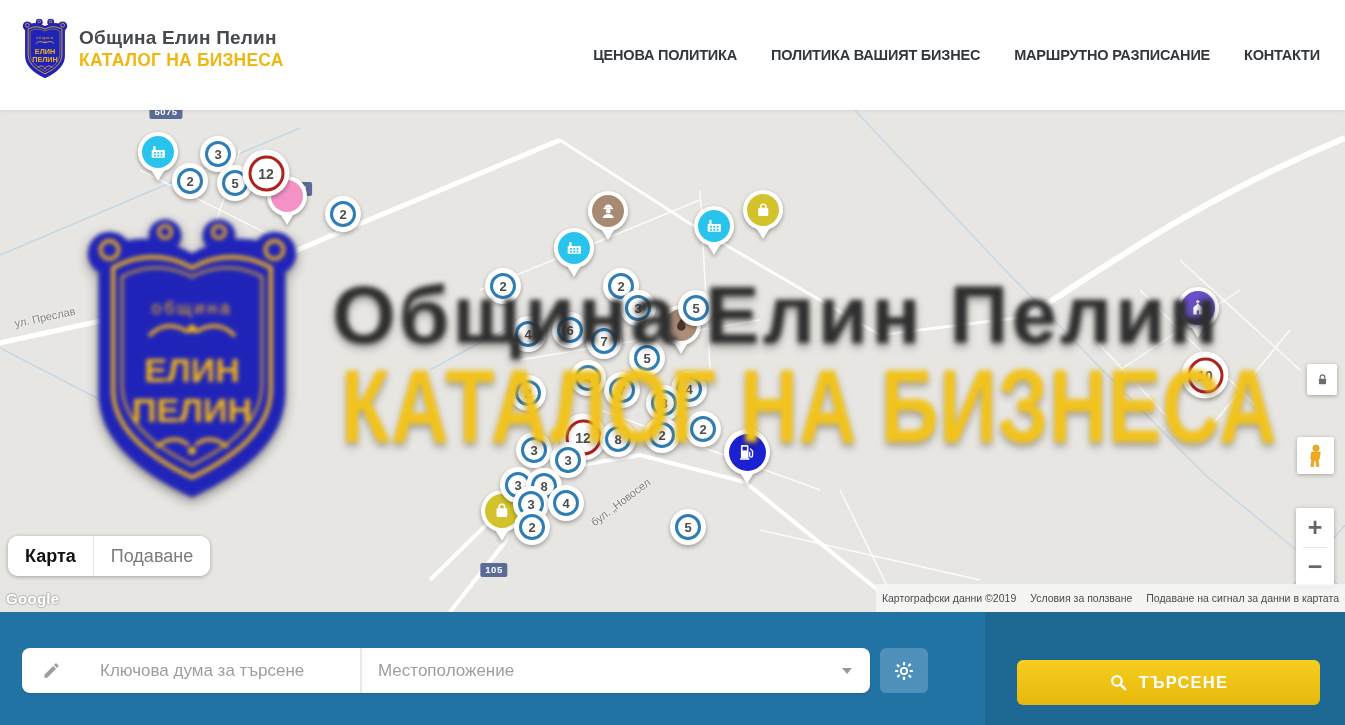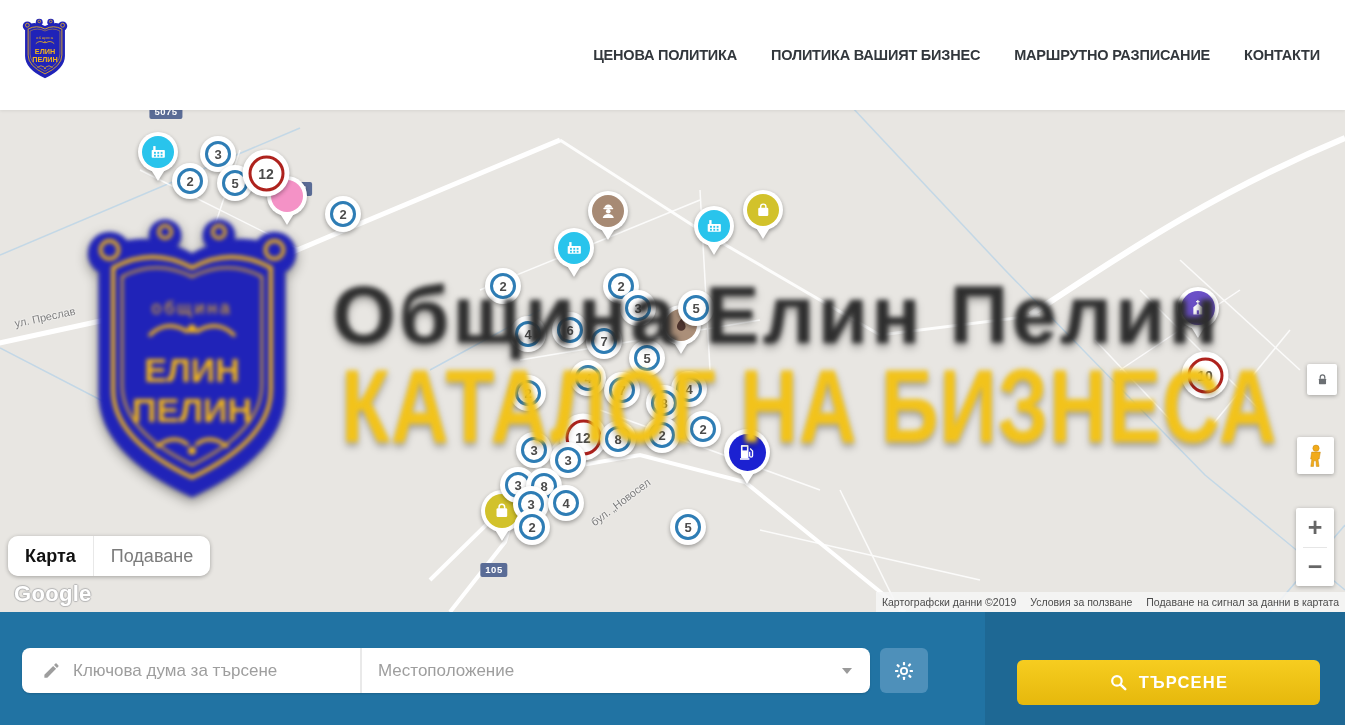--- a/index.html
+++ b/index.html
@@ -58,36 +58,36 @@
          display:flex; align-items:center; justify-content:center; cursor:pointer; }
   .lock-btn { left:1307px; top:254px; width:30px; height:31px; }
   .lock-btn svg { width:17px; height:17px; }
   .pegman-btn { left:1297px; top:327px; width:37px; height:37px; }
   .pegman-btn svg { width:26px; height:26px; }
   .zoom-ctl { left:1296px; top:398px; width:38px; height:78px; flex-direction:column; }
   .zoom-btn { width:38px; height:39px; display:flex; align-items:center; justify-content:center;
               font-size:25px; font-weight:bold; color:#666; cursor:pointer; }
   .zoom-divider { width:24px; height:1px; background:#e6e6e6; }
 
-  .google-logo { position:absolute; left:14px; bottom:5px; z-index:6; font-size:22px; font-weight:bold;
+  .google-logo { position:absolute; left:6px; bottom:5px; z-index:6; font-size:15px; font-weight:bold;
                  color:#fff; letter-spacing:.3px;
                  text-shadow:-1px 0 1px #b7b7b7, 1px 0 1px #b7b7b7, 0 -1px 1px #b7b7b7, 0 1px 1px #b7b7b7; }
-  .attrib { position:absolute; right:0; bottom:0; z-index:7; height:20px; display:flex; align-items:center;
+  .attrib { position:absolute; right:0; bottom:0; z-index:7; height:28px; display:flex; align-items:center;
             background:rgba(246,246,246,.85); font-size:10.5px; color:#4b4b4b; padding:0 6px; gap:14px; }
   .attrib span, .attrib a { white-space:nowrap; color:#4b4b4b; text-decoration:none; }
 
   
   .searchbar { position:absolute; top:612px; left:0; width:1345px; height:113px; background:#2173a3; }
   .searchbar-right { position:absolute; right:0; top:0; width:360px; height:113px; background:#1e6894; }
   .search-group { position:absolute; left:22px; top:36px; width:848px; height:45px; background:#fff;
                   border-radius:8px; display:flex; align-items:stretch; box-shadow:0 1px 2px rgba(0,0,0,.15); }
   .kw-section { flex:0 0 338px; display:flex; align-items:center; padding-left:20px; gap:12px; }
   .kw-section svg { width:19px; height:19px; flex:none; }
   .kw-input { border:none; outline:none; flex:1; font-size:17px; color:#b91c1c; height:100%;
-              font-family:"Liberation Sans", sans-serif; background:transparent; }
+              font-family:"Liberation Sans", sans-serif; background:transparent;margin-left:27px; }
   .kw-input::placeholder { color:#9e9e9e; }
   .v-sep { width:1px; background:#e9e9e9; margin:0; }
   .dd { display:flex; align-items:center; justify-content:space-between; padding:0 18px 0 16px;
         font-size:17px; color:#9e9e9e; cursor:pointer; }
   .dd-cat { flex:0 0 251px; }
   .dd-loc { flex:1; }
   .chevron { width:0; height:0; border-left:5.5px solid transparent; border-right:5.5px solid transparent;
              border-top:6.5px solid #9a9a9a; }
   .gear-btn { position:absolute; left:880px; top:36px; width:48px; height:45px; background:#4e90ba;
               border-radius:6px; display:flex; align-items:center; justify-content:center; cursor:pointer; }
@@ -119,20 +119,24 @@
     <path d="M16 30 L16 98 Q16 126 60 147 Q104 126 104 98 L104 30 Q82 18 60 30 Q38 18 16 30 Z" fill="none" stroke="#f0b41a" stroke-width="2.2"></path>
     <path d="M21 35 L21 95 Q21 121 60 140 Q99 121 99 95 L99 35 Q80 25 60 35 Q40 25 21 35 Z" fill="none" stroke="#f0b41a" stroke-width="1.2"></path>
     <text x="60" y="56" text-anchor="middle" font-size="10" letter-spacing="1.5" fill="#f0b41a" font-family="Liberation Sans, sans-serif">община</text>
     <path d="M36 68 Q46 58 58 66 M84 68 Q74 58 62 66" stroke="#f0b41a" stroke-width="2" fill="none"></path>
     <circle cx="60" cy="64" r="2.4" fill="#f0b41a"></circle>
     <text x="60" y="94" text-anchor="middle" font-size="19" font-weight="bold" fill="#f0b41a" font-family="Liberation Sans, sans-serif">ЕЛИН</text>
     <text x="60" y="116" text-anchor="middle" font-size="19" font-weight="bold" fill="#f0b41a" font-family="Liberation Sans, sans-serif">ПЕЛИН</text>
     <path d="M40 130 Q50 122 58 129 M80 130 Q70 122 62 129" stroke="#f0b41a" stroke-width="2" fill="none"></path>
     <circle cx="60" cy="132" r="2.2" fill="#f0b41a"></circle>
   </svg></div>
+      <div>
+        <div class="brand-title">Община Елин Пелин</div>
+        <div class="brand-subtitle">КАТАЛОГ НА БИЗНЕСА</div>
+      </div>
     </div>
     <nav class="main-nav">
         <a class="nav-item">ЦЕНОВА ПОЛИТИКА</a>
         <a class="nav-item">ПОЛИТИКА ВАШИЯТ БИЗНЕС</a>
         <a class="nav-item">МАРШРУТНО РАЗПИСАНИЕ</a>
         <a class="nav-item">КОНТАКТИ</a>
       </nav>
   </header>
 
   <div class="map">

